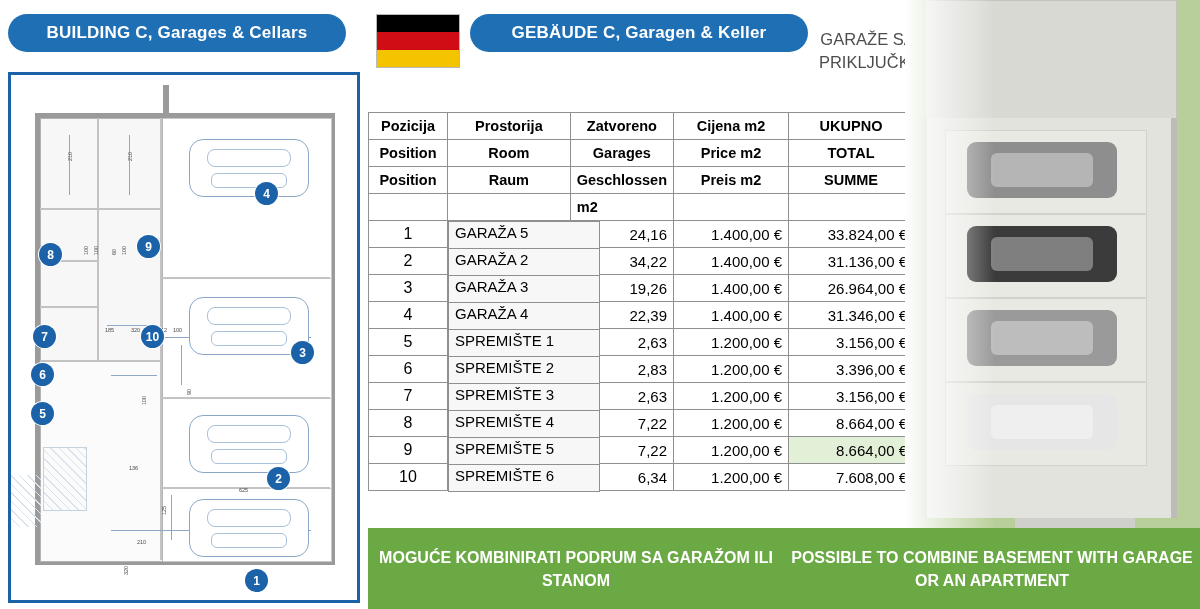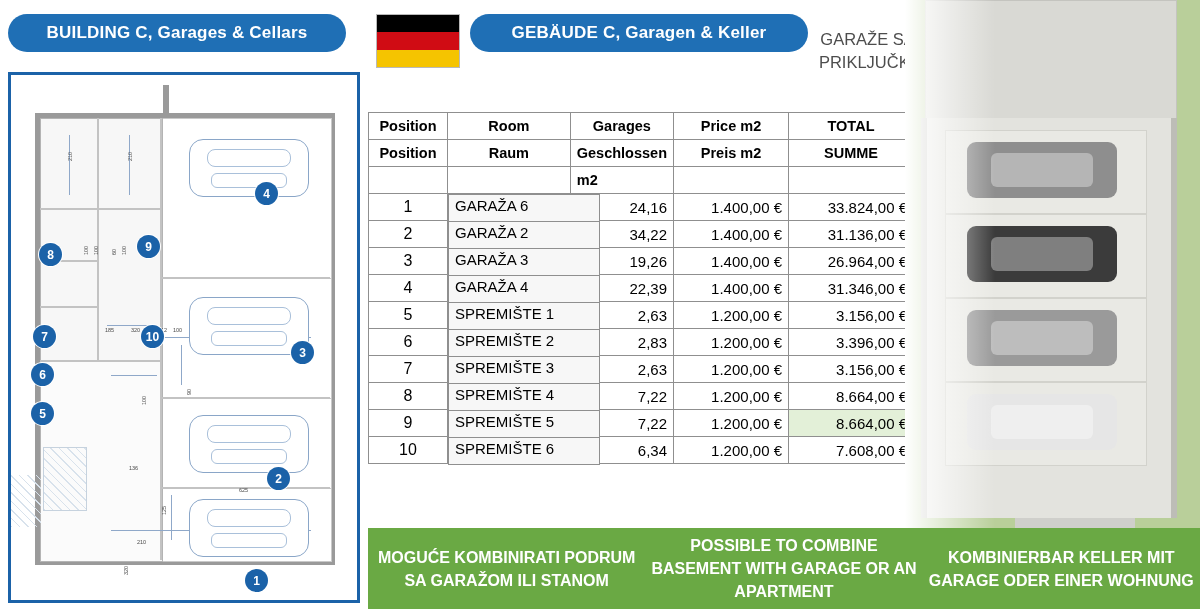--- a/index.html
+++ b/index.html
@@ -344,20 +344,27 @@
     <div class="marker" style="left:20px; top:288px;">6</div>
     <div class="marker" style="left:20px; top:327px;">5</div>
     <div class="marker" style="left:256px; top:392px;">2</div>
     <div class="marker" style="left:234px; top:494px;">1</div>
   </div>
 </div>
 
 <div id="table-wrap">
   <table class="price">
     <thead>
+      <tr>
+        <th>Pozicija</th>
+        <th>Prostorija</th>
+        <th>Zatvoreno</th>
+        <th>Cijena m2</th>
+        <th>UKUPNO</th>
+      </tr>
       <tr>
         <th>Position</th>
         <th>Room</th>
         <th>Garages</th>
         <th>Price m2</th>
         <th>TOTAL</th>
       </tr>
       <tr>
         <th>Position</th>
         <th>Raum</th>
@@ -369,21 +376,21 @@
         <th></th>
         <th></th>
         <th class="small" style="text-align:left">m2</th>
         <th></th>
         <th></th>
       </tr>
     </thead>
     <tbody id="price-rows">
         <tr>
           <td class="pos">1</td>
-          <td class="room">GARAŽA 6</td>
+          <td class="room">GARAŽA 5</td>
           <td class="num">24,16</td>
           <td class="price">1.400,00 €</td>
           <td class="total">33.824,00 €</td>
         </tr>
         <tr>
           <td class="pos">2</td>
           <td class="room">GARAŽA 2</td>
           <td class="num">34,22</td>
           <td class="price">1.400,00 €</td>
           <td class="total">31.136,00 €</td>
@@ -473,14 +480,13 @@
     </div>
 
   <div class="rnd-wall" style="left:16px; top:118px; width:6px; height:400px;"></div>
   <div class="rnd-wall" style="left:266px; top:118px; width:6px; height:400px;"></div>
   <div class="rnd-fade"></div>
 </div>
 
 <div id="green-banner">
   <div class="gb-col">MOGUĆE KOMBINIRATI PODRUM SA GARAŽOM ILI STANOM</div>
   <div class="gb-col">POSSIBLE TO COMBINE BASEMENT WITH GARAGE OR AN APARTMENT</div>
-  <div class="gb-col">KOMBINIERBAR KELLER MIT GARAGE ODER EINER WOHNUNG</div>
 </div>
 
 </body></html>

